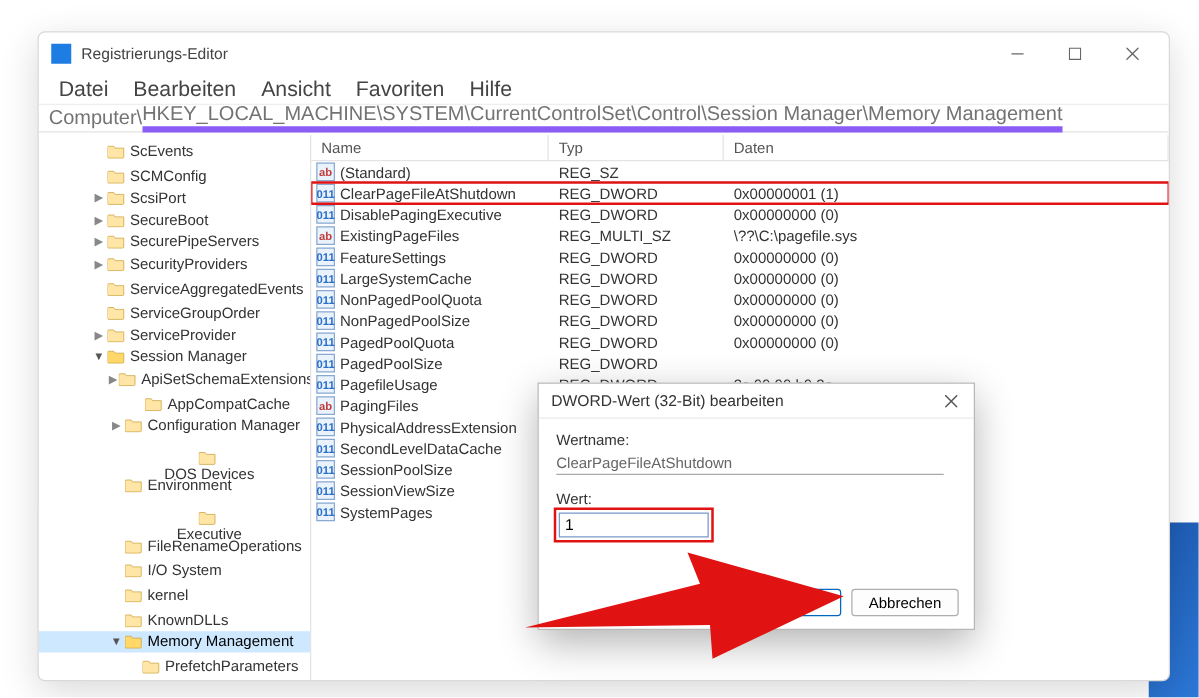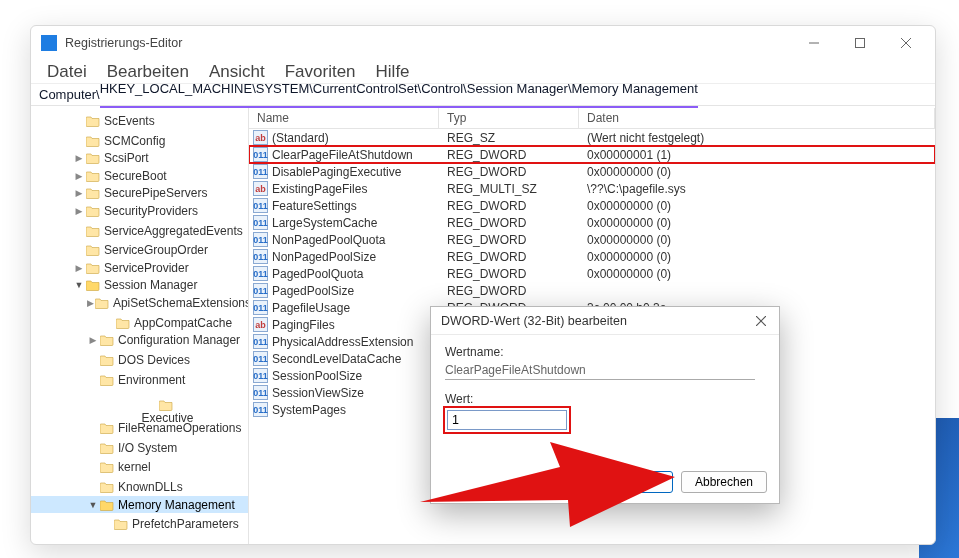--- a/index.html
+++ b/index.html
@@ -11,22 +11,22 @@
   .titlebar { height: 34px; display: flex; align-items: center; padding: 0 6px 0 10px; }
   .titlebar .app-icon { width: 16px; height: 16px; background: #1e7de2; display: inline-block; margin-right: 8px; }
   .titlebar .title { font-size: 12.5px; color: #444; flex: 1; }
   .winbtns { display: flex; }
   .winbtn { width: 46px; height: 34px; display: flex; align-items: center; justify-content: center; color: #666; font-size: 14px; cursor: pointer; }
   .winbtn svg { stroke: #666; stroke-width: 1; fill: none; }
 
   .menubar { height: 24px; display: flex; align-items: center; gap: 4px; padding: 0 8px; font-size: 17px; color: #444; border-bottom: 1px solid #eee; }
   .menubar span { padding: 2px 8px; cursor: default; }
 
-  .addressbar { height: 22px; padding: 2px 8px; font-size: 13px; color:#0f172a; border-bottom:1px solid #e4e4e4; display:flex; align-items:center; }
-  .addressbar .underline { border-bottom: 2px solid #8b5cf6; padding-bottom: 10px; text-align: center; }
+  .addressbar { height: 22px; padding: 2px 8px; font-size: 16px; color:#737373; border-bottom:1px solid #e4e4e4; display:flex; align-items:center; }
+  .addressbar .underline { border-bottom: 5px solid #8b5cf6; padding-bottom: 0; text-align: center; }
 
   
   .main { position: absolute; top: 82px; left: 0; right: 0; bottom: 0; display: flex; }
   .tree-pane { width: 218px; border-right: 1px solid #e4e4e4; overflow: hidden; font-size: 12px; color:#333; padding-top: 2px; }
   .row { display: flex; align-items: center; height: 17.5px; white-space: nowrap; }
   .chev { width: 12px; display: inline-flex; justify-content: center; color:#888; font-size: 9px; margin-right: 1px;}
   .fld { width: 14px; height: 12px; margin-right: 4px; display:inline-block; }
   .fld svg { display:block; }
   .row.selected { background: #cde8ff; }
   .row.selected .lbl { color:#000; }
@@ -255,21 +255,21 @@
               <span class="chev">▶</span>
               <span class="fld">
                 <svg width="14" height="12" viewBox="0 0 14 12">
                   <path d="M1 2h4l1 1.5h7v7a1 1 0 0 1-1 1H1a1 1 0 0 1-1-1V3a1 1 0 0 1 1-1z" fill="#ffe6a6" stroke="#caa23c" stroke-width="0.6"></path>
                 </svg>
               </span>
               <span class="lbl">Configuration Manager</span>
             </div>
           </li>
           <li>
-            <div class="row" style="padding-left: 56px;">
+            <div class="row" style="padding-left: 56px; flex-direction: column;">
               <span class="chev"></span>
               <span class="fld">
                 <svg width="14" height="12" viewBox="0 0 14 12">
                   <path d="M1 2h4l1 1.5h7v7a1 1 0 0 1-1 1H1a1 1 0 0 1-1-1V3a1 1 0 0 1 1-1z" fill="#ffe6a6" stroke="#caa23c" stroke-width="0.6"></path>
                 </svg>
               </span>
               <span class="lbl">DOS Devices</span>
             </div>
           </li>
           <li>
@@ -380,21 +380,20 @@
         <div class="col-type">Typ</div>
         <div class="col-data">Daten</div>
       </div>
       <div class="list-body" id="list-body">
           <div class="lrow">
             <div class="col-name">
               <span class="reg-ico">ab</span>
               <span>(Standard)</span>
             </div>
             <div class="col-type">REG_SZ</div>
-            <div class="col-data">(Wert nicht festgelegt)</div>
           </div>
           <div class="lrow hl-row">
             <div class="col-name">
               <span class="reg-ico num">011</span>
               <span>ClearPageFileAtShutdown</span>
             </div>
             <div class="col-type">REG_DWORD</div>
             <div class="col-data">0x00000001 (1)</div>
           </div>
           <div class="lrow">

